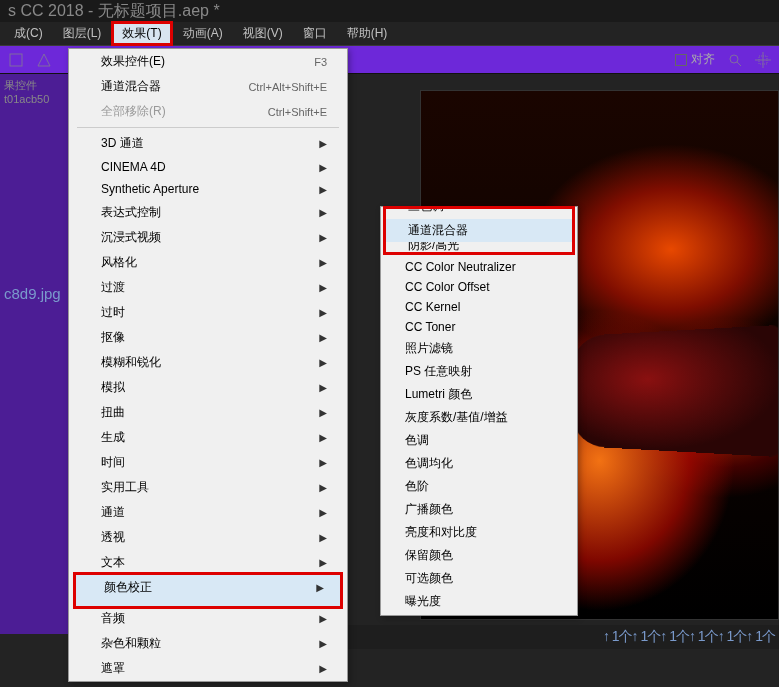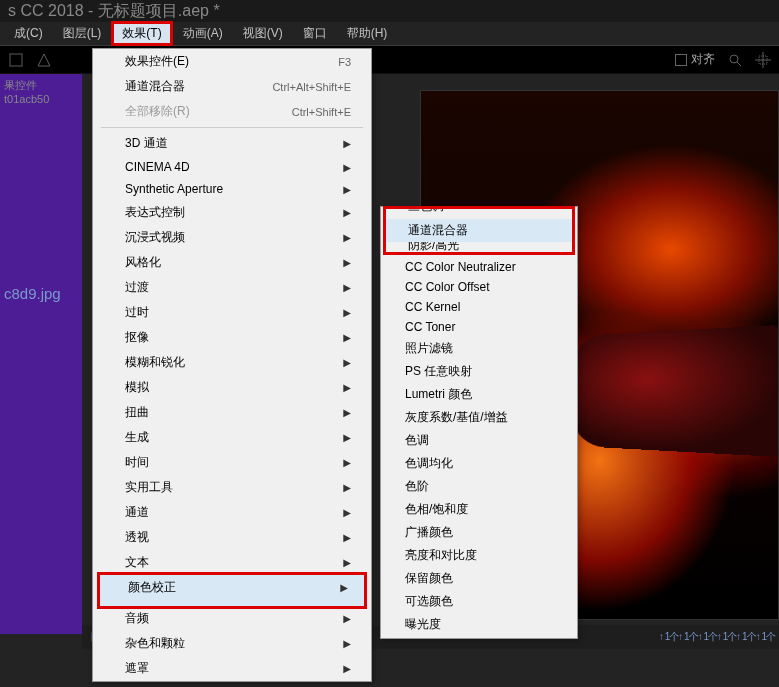--- a/index.html
+++ b/index.html
@@ -35,21 +35,21 @@
       color: #c0c0c0;
       cursor: pointer;
     }
     .menu-item.red-highlight {
       border: 3px solid #d00;
       background: #d8e4f0;
       color: #000;
       padding: 1px 8px;
     }
     .toolbar {
-      background: #000000;
+      background: #6d28d9;
       height: 28px;
       display: flex;
       align-items: center;
       padding: 0 8px;
       gap: 12px;
       border-bottom: 1px solid #111;
     }
     .toolbar-icon {
       width: 16px;
       height: 16px;
@@ -84,21 +84,21 @@
       font-size: 11px;
       margin-bottom: 4px;
     }
     .left-item {
       color: #7a9acc;
       font-size: 15px;
       margin-top: 180px;
     }
     .dropdown-menu {
       position: absolute;
-      left: 92px;
+      left: 68px;
       top: 48px;
       width: 280px;
       background: #f0f0f0;
       border: 1px solid #999;
       box-shadow: 2px 2px 6px rgba(0,0,0,0.3);
       color: #000;
       z-index: 10;
     }
     .menu-row {
       display: flex;
@@ -204,21 +204,21 @@
       color: #aaa;
     }
     .ruler-section {
       position: absolute;
       right: 0;
       bottom: 38px;
       width: 196px;
       height: 24px;
       background: #1e1e1e;
       color: #7a9acc;
-      font-size: 10px;
+      font-size: 14px;
       display: flex;
       align-items: center;
       justify-content: flex-end;
       padding-right: 4px;
       letter-spacing: -1px;
     }
     .checkbox-box {
       width: 12px;
       height: 12px;
       border: 1px solid #666;
@@ -428,23 +428,20 @@
   <div class="menu-row">
       <span>色调</span>
     </div>
   <div class="menu-row">
       <span>色调均化</span>
     </div>
   <div class="menu-row">
       <span>色阶</span>
     </div>
   <div class="menu-row">
-      <span>色相/饱和度</span>
-    </div>
-  <div class="menu-row">
       <span>广播颜色</span>
     </div>
   <div class="menu-row">
       <span>亮度和对比度</span>
     </div>
   <div class="menu-row">
       <span>保留颜色</span>
     </div>
   <div class="menu-row">
       <span>可选颜色</span>

